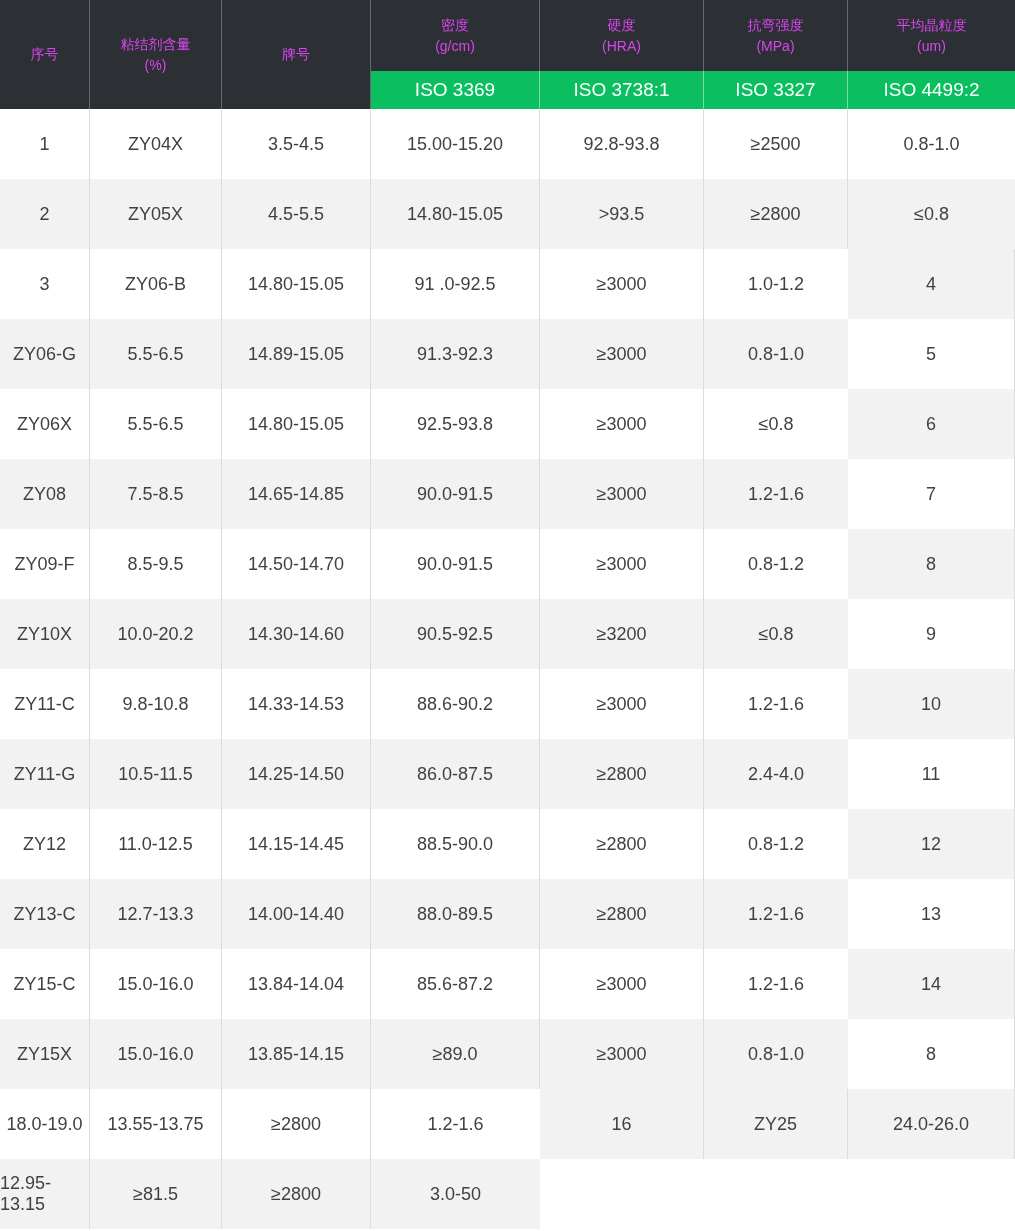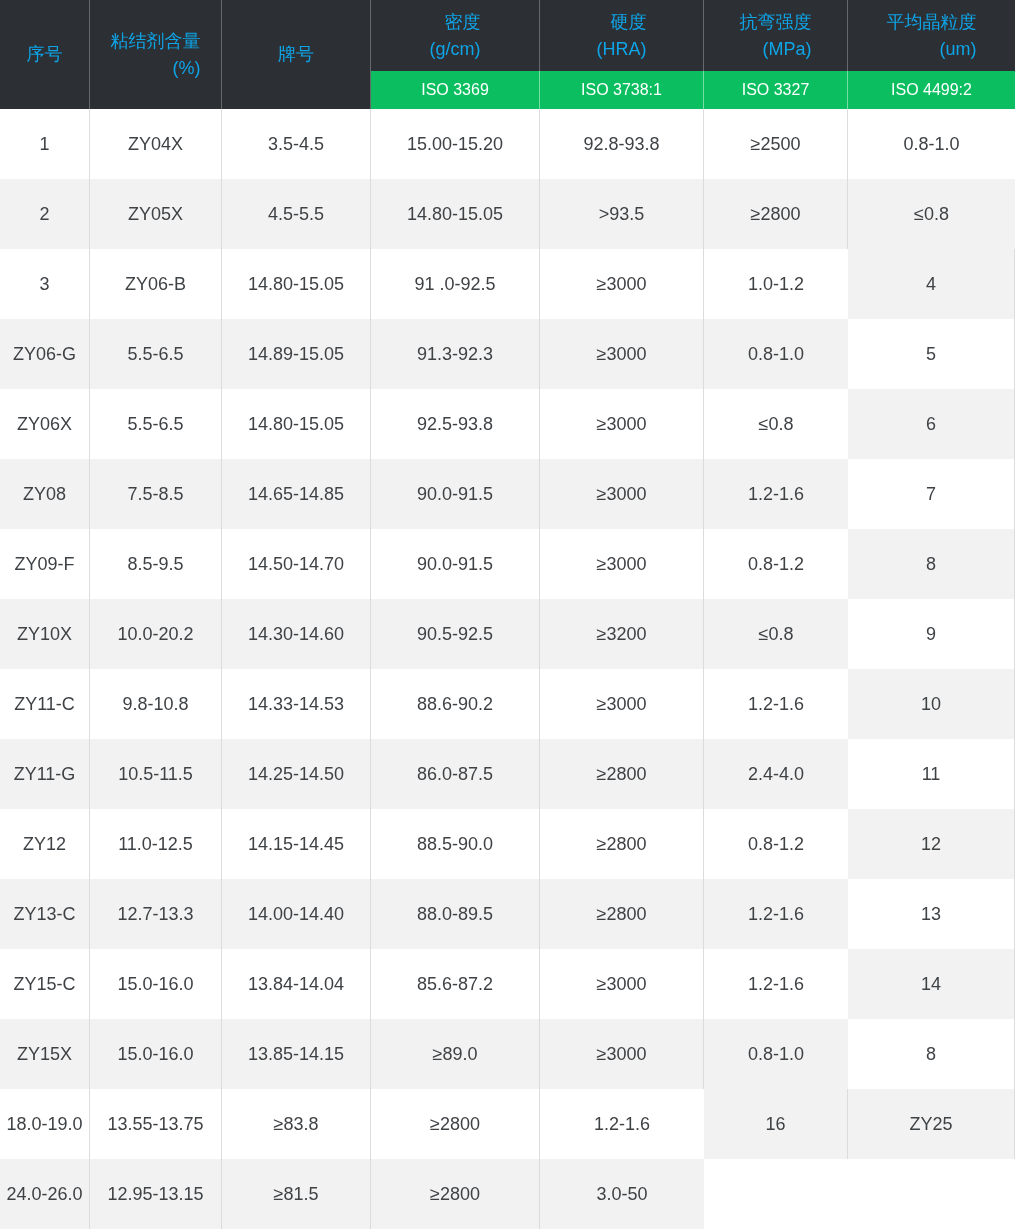--- a/index.html
+++ b/index.html
@@ -10,38 +10,38 @@
   }
   #grid {
     display: grid;
     grid-template-columns: 90px 132px 149px 169px 164px 144px 167px;
     grid-template-rows: 71px 38px;
     grid-auto-rows: 70px;
     width: 1015px;
   }
   .th {
     background: var(--header-bg, #2c2f33);
-    color: #0ea5e9;
+    color: #d946ef;
     display: flex;
     align-items: center;
     justify-content: center;
-    text-align: right;
-    font-size: 18px;
+    text-align: center;
+    font-size: 14px;
     line-height: 1.5;
     white-space: pre-line;
     border-right: 1px solid rgba(255,255,255,0.28);
   }
   .th.rowspan { grid-row: span 2; }
   .iso {
     background: var(--accent, #0bbf60);
     color: #ffffff;
     display: flex;
     align-items: center;
     justify-content: center;
-    font-size: 16px;
+    font-size: 19px;
     border-right: 1px solid rgba(255,255,255,0.45);
   }
   .td {
     display: flex;
     align-items: center;
     justify-content: center;
     font-size: 18px;
     color: var(--text, #3f4245);
     background: #ffffff;
     border-right: 1px solid #dcdcdc;
@@ -165,21 +165,20 @@
     <div class="td alt">14</div>
     <div class="td alt">ZY15X</div>
     <div class="td alt">15.0-16.0</div>
     <div class="td alt">13.85-14.15</div>
     <div class="td alt">≥89.0</div>
     <div class="td alt">≥3000</div>
     <div class="td alt last">0.8-1.0</div>
     <div class="td">8</div>
     <div class="td">18.0-19.0</div>
     <div class="td">13.55-13.75</div>
-    <div class="td">≥83.8</div>
     <div class="td">≥2800</div>
     <div class="td last">1.2-1.6</div>
     <div class="td alt">16</div>
     <div class="td alt">ZY25</div>
     <div class="td alt">24.0-26.0</div>
     <div class="td alt">12.95-13.15</div>
     <div class="td alt">≥81.5</div>
     <div class="td alt">≥2800</div>
     <div class="td alt last">3.0-50</div>
   </div>

